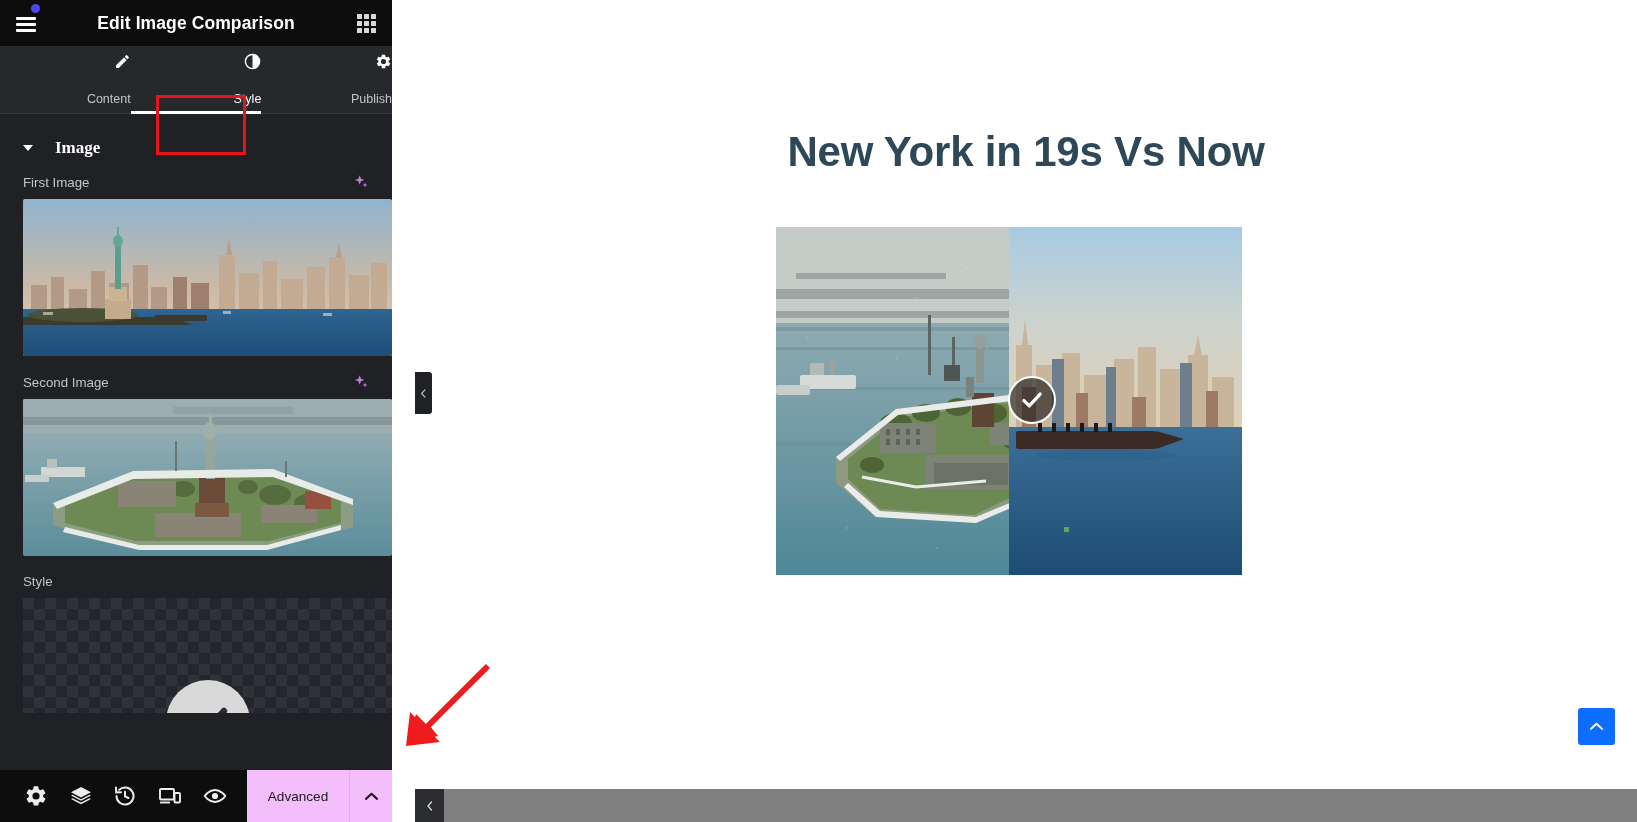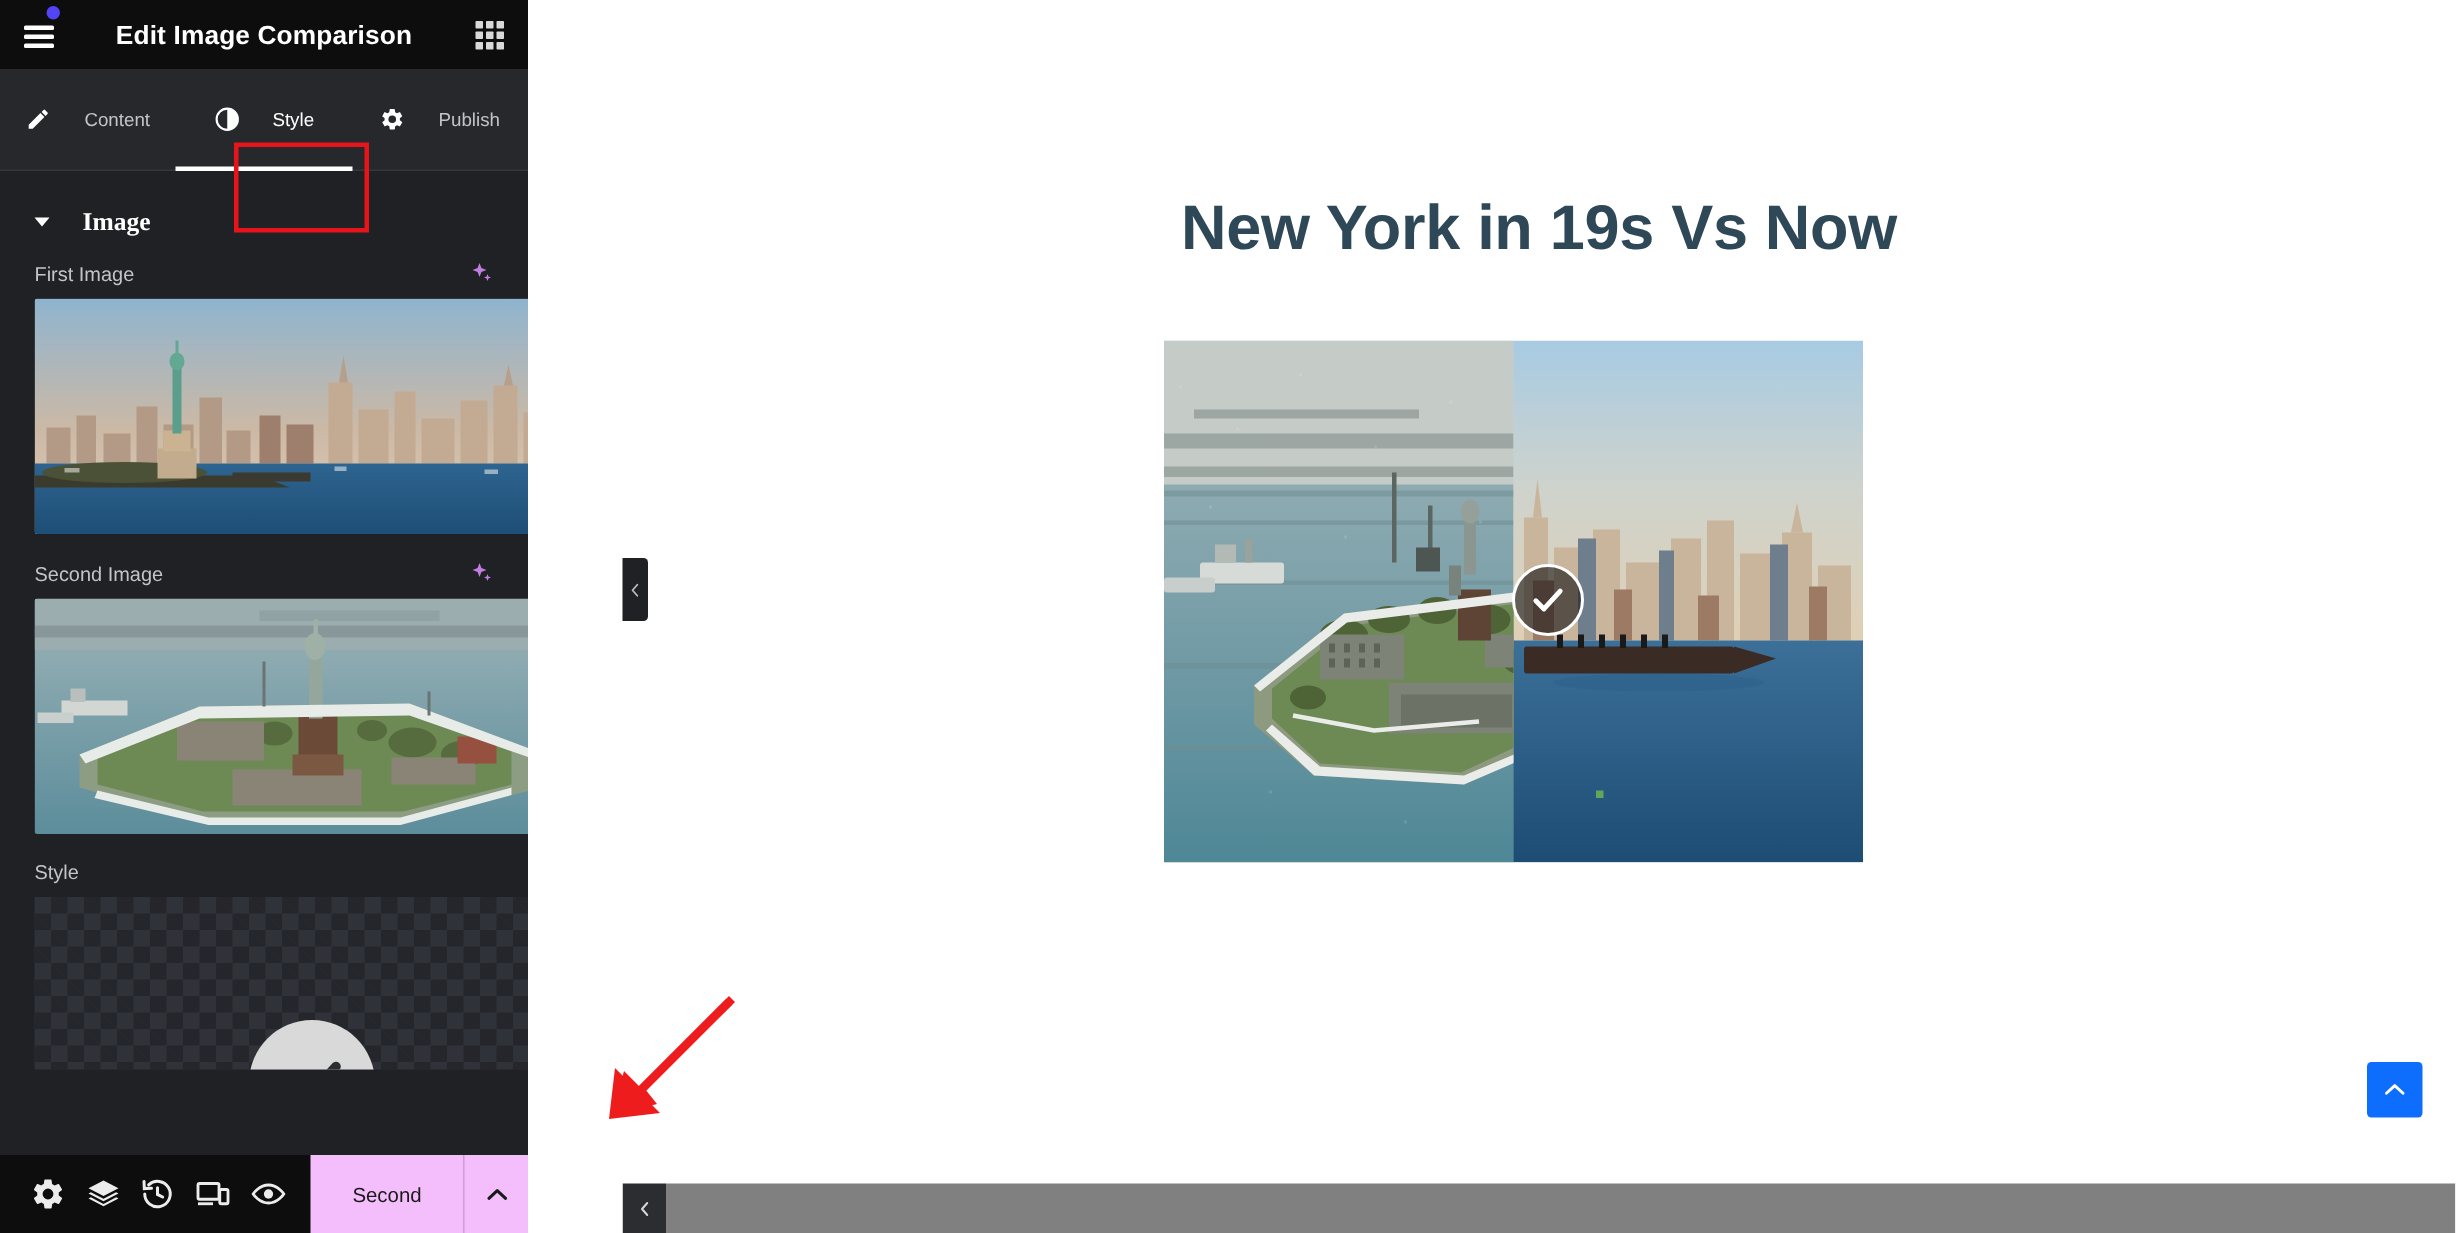--- a/index.html
+++ b/index.html
@@ -7,21 +7,21 @@
     width: 1637px; height: 822px;
     background: #ffffff;
     font-family: "Liberation Sans", sans-serif;
     overflow: hidden;
   }
   #root { position: relative; width: 1637px; height: 822px; }
 
   
   .panel {
     position: absolute; left: 0; top: 0;
-    width: 352px; height: 822px;
+    width: 392px; height: 822px;
     background: #1f2124;
     display: flex; flex-direction: column;
   }
   .panel-header {
     position: relative;
     height: 46px; flex: 0 0 46px;
     background: #0d0d0e;
     display: flex; align-items: center;
   }
   .hamburger {
@@ -56,22 +56,22 @@
 
   
   .tabs {
     position: relative;
     height: 68px; flex: 0 0 68px;
     background: #26282c;
     display: flex;
     border-bottom: 1px solid #34363a;
   }
   .tab {
-    flex: 1 1 0; display: flex; flex-direction: row;
-    align-items: center; justify-content: center; gap: 22px;
+    flex: 1 1 0; display: flex; flex-direction: column;
+    align-items: flex-end; justify-content: center; gap: 22px;
     cursor: pointer; position: relative;
   }
   .tab .tab-label { color: #c2c4c7; font-size: 12.5px; }
   .tab.active .tab-label { color: #ffffff; }
   .tab.active::after {
     content: ""; position: absolute; left: 0; right: 0; bottom: -1px;
     height: 3px; background: #ffffff;
   }
   .tab-ico { width: 17px; height: 17px; display: block; }
 
@@ -431,21 +431,21 @@
         <svg class="ftool" viewBox="0 0 24 24" fill="none" stroke="#ffffff" stroke-width="1.9">
           <rect x="2" y="5" width="14" height="10.5" rx="1"></rect>
           <path d="M2 18.5 H12"></path>
           <rect x="16.5" y="9" width="5.5" height="9.5" rx="1"></rect>
         </svg>
         <svg class="ftool" viewBox="0 0 24 24" fill="none" stroke="#ffffff" stroke-width="1.9">
           <path d="M1.8 12S5.6 6 12 6s10.2 6 10.2 6-3.8 6-10.2 6S1.8 12 1.8 12z"></path>
           <circle cx="12" cy="12" r="3.1" fill="#ffffff" stroke="none"></circle>
         </svg>
       </div>
-      <div class="publish-btn">Second</div>
+      <div class="publish-btn">Advanced</div>
       <div class="publish-caret">
         <svg width="19" height="19" viewBox="0 0 24 24" fill="none" stroke="#1a1a1a" stroke-width="2.6" stroke-linecap="round" stroke-linejoin="round">
           <path d="M5 15 L12 8.5 L19 15"></path>
         </svg>
       </div>
     </div>
   </div>
 
   <div class="panel-handle">
     <svg width="11" height="13" viewBox="0 0 24 24" fill="none" stroke="#b9bcc0" stroke-width="2.6" stroke-linecap="round" stroke-linejoin="round">

